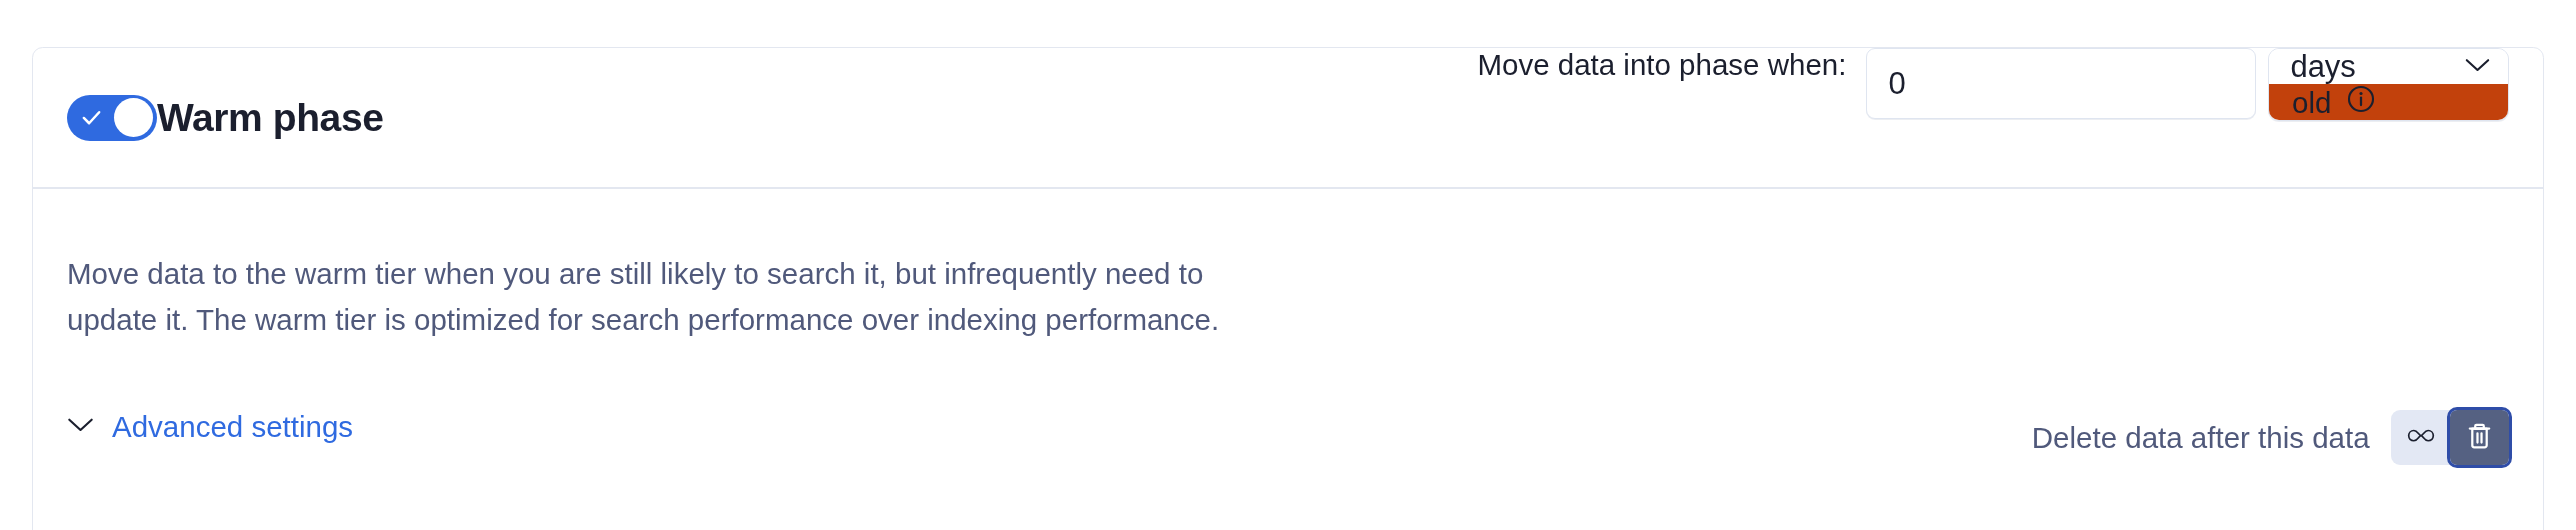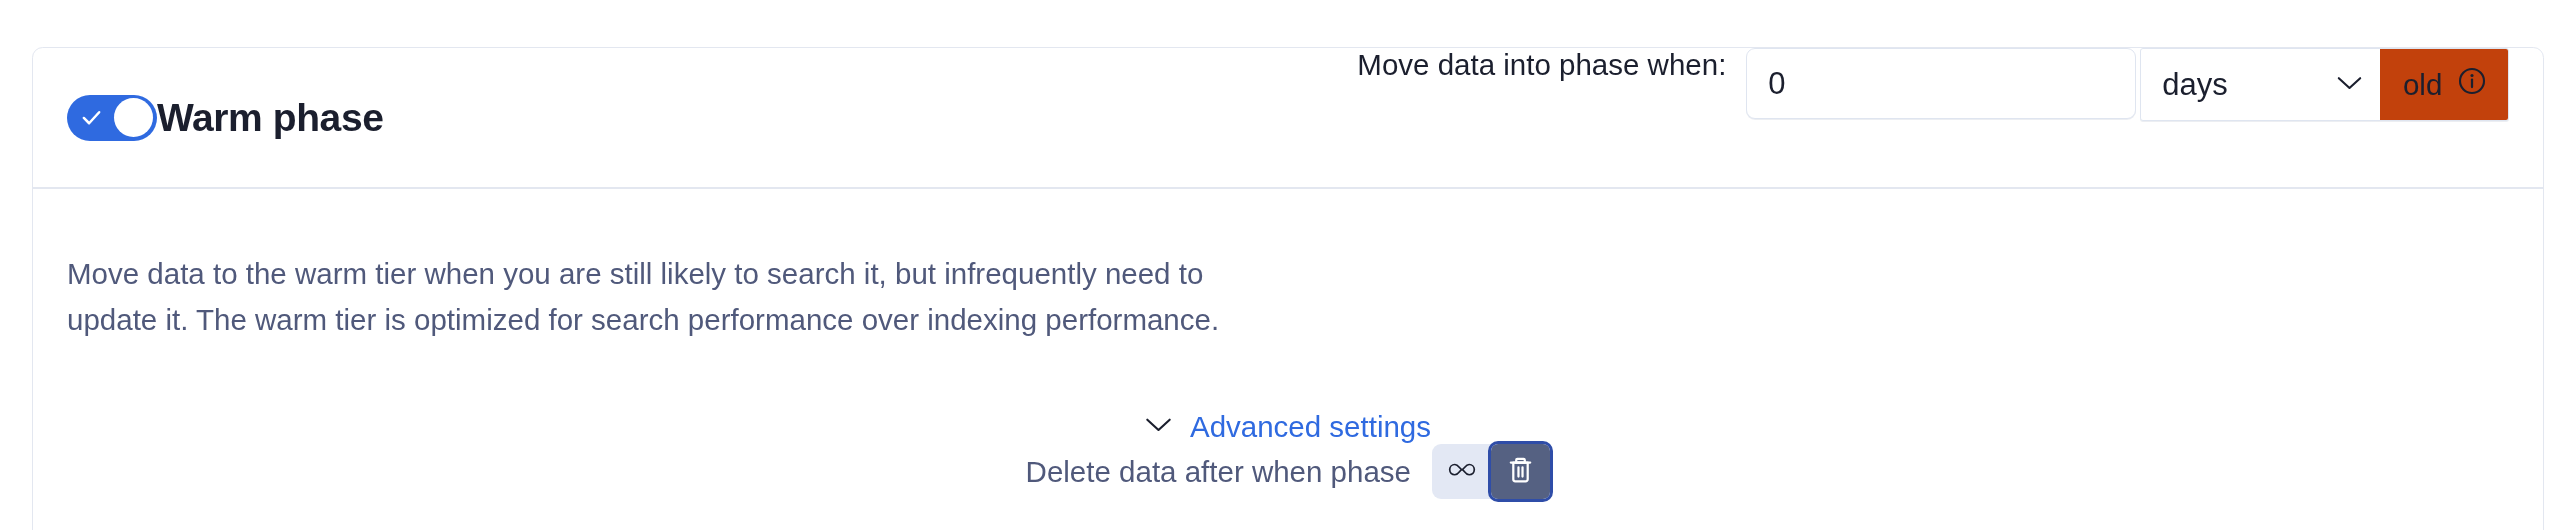--- a/index.html
+++ b/index.html
@@ -106,26 +106,27 @@
     font-size: 31px;
     color: #1b1f2e;
     padding: 0 21.4px;
     outline: none;
     box-shadow: 0 0.9px 0 rgba(100,115,150,0.12);
   }
   .unit-group {
     display: flex;
     align-items: stretch;
     height: 71px;
-    margin-left: 4px;
+    margin-left: 12px;
     border: 1.8px solid #dfe5f0;
-    border-radius: 3px;
+    border-radius: 11px;
     overflow: hidden;
     box-shadow: 0 0.9px 0 rgba(100,115,150,0.12);
     background: #fff;
+    flex-direction: column;
   }
   .unit-select {
     appearance: none;
     -webkit-appearance: none;
     border: none;
     outline: none;
     background: #ffffff;
     font-family: "Liberation Sans", sans-serif;
     font-size: 31px;
     color: #1b1f2e;
@@ -168,23 +169,22 @@
     line-height: 46px;
     color: #50597b;
   }
 
   .body-footer {
     position: absolute;
     left: 34px;
     right: 34px;
     top: 221px;
     display: flex;
-    align-items: center;
+    align-items: flex-start;
     justify-content: space-between;
-    flex-direction: column;
   }
 
   .adv-toggle {
     display: flex;
     align-items: center;
     gap: 18px;
     cursor: pointer;
     background: none;
     border: none;
     padding: 0;
@@ -294,21 +294,21 @@
       <button class="adv-toggle">
         <span>
           <svg width="27" height="17" viewBox="0 0 30 19" fill="none">
             <path d="M2.5 3 L15 14.5 L27.5 3" stroke="#1b1f2e" stroke-width="2.4" stroke-linecap="round" stroke-linejoin="round"></path>
           </svg>
         </span>
         <span class="adv-label">Advanced settings</span>
       </button>
 
       <div class="delete-group">
-        <span class="delete-label">Delete data after when phase</span>
+        <span class="delete-label">Delete data after this data</span>
 
         <div class="btn-group">
           <button class="btn-seg keep">
             <span>
               <svg width="34" height="21.4" viewBox="0 0 38 24" fill="none">
                 <path d="M11 6.2 C15.2 6.2 16.6 11.9 19 11.9 C21.4 11.9 22.8 6.2 27 6.2
                          C30.4 6.2 32.8 8.7 32.8 11.9 C32.8 15.2 30.4 17.7 27 17.7
                          C22.8 17.7 21.4 11.9 19 11.9 C16.6 11.9 15.2 17.7 11 17.7
                          C7.6 17.7 5.2 15.2 5.2 11.9 C5.2 8.7 7.6 6.2 11 6.2 Z" stroke="#1b1f2e" stroke-width="1.9" stroke-linejoin="round"></path>
               </svg>

